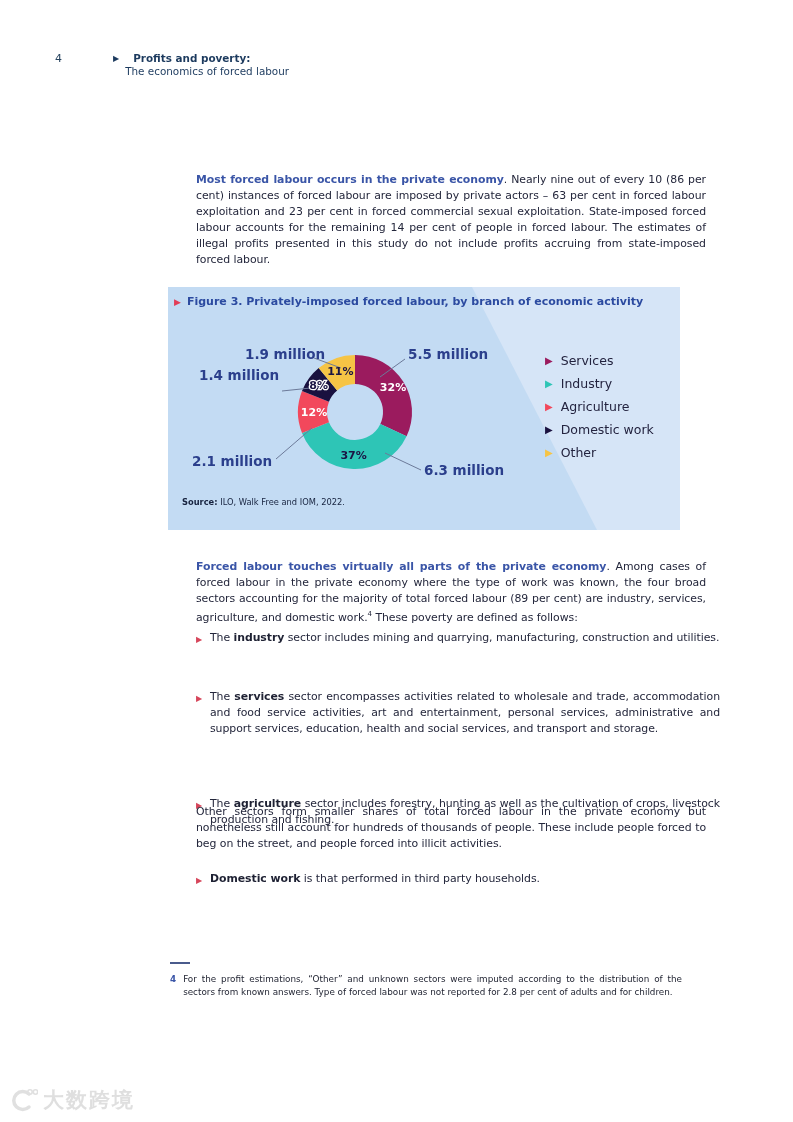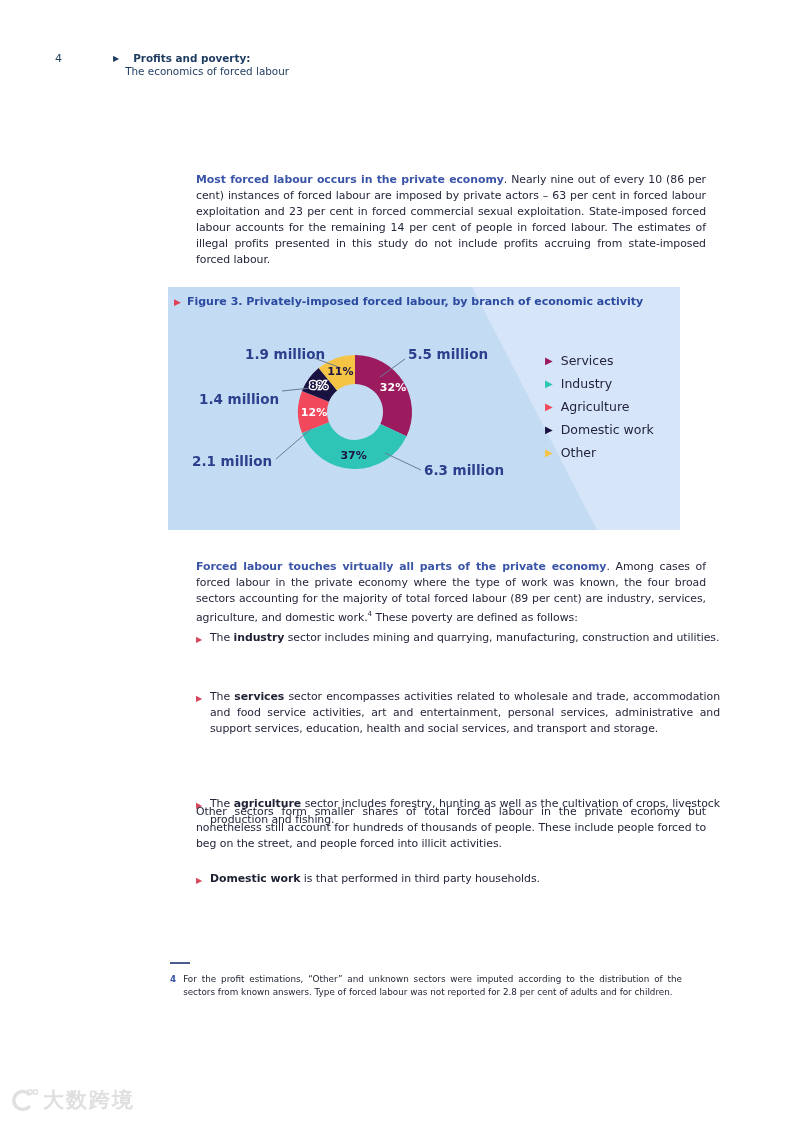--- a/index.html
+++ b/index.html
@@ -24,21 +24,21 @@
   
   .figure{left:168px;top:287px;width:512px;height:243px;background:#C3DBF3;overflow:hidden;}
   .fig-svg{position:absolute;left:0;top:0;}
   .fig-title{position:absolute;left:6px;top:8px;display:flex;gap:6px;align-items:flex-start;}
   .fig-title-arrow{color:#E23D57;font-size:9px;line-height:14px;}
   .fig-title-text{color:#2B4AA0;font-weight:bold;font-size:11px;line-height:14px;}
   .vlabel{position:absolute;font-weight:bold;font-size:13.5px;color:#2B3F8C;white-space:nowrap;}
   .vl-services{left:240px;top:59px;}
   .vl-industry{left:256px;top:175px;}
   .vl-agriculture{left:24px;top:166px;width:80px;text-align:right;}
-  .vl-domestic{left:31px;top:104px;width:80px;text-align:center;}
+  .vl-domestic{left:31px;top:80px;width:80px;text-align:center;}
   .vl-other{left:77px;top:59px;width:80px;text-align:right;}
   .legend{position:absolute;left:377px;top:62px;}
   .legend-item{display:flex;align-items:center;gap:8px;height:23px;}
   .legend-arrow{font-size:10px;line-height:1;}
   .legend-label{font-size:12.5px;color:#23233F;}
   .fig-notes{position:absolute;left:14px;top:209px;font-size:8.3px;line-height:12px;color:#17233F;}
   .fig-notes b{font-weight:bold;}
 
   
   .bullet{position:relative;padding-left:14px;text-align:justify;
@@ -120,20 +120,21 @@
       <span class="legend-arrow" style="color: rgb(25, 17, 63);">▶</span>
       <span class="legend-label">Domestic work</span>
     </div>
     <div class="legend-item">
       <span class="legend-arrow" style="color: rgb(246, 196, 69);">▶</span>
       <span class="legend-label">Other</span>
     </div>
   </div>
 
   <div class="fig-notes">
+    <div><b>Source:</b><span> ILO, Walk Free and IOM, 2022.</span></div>
   </div>
 </div>
 
 <div class="abs col para" style="top:559px;">
   <span class="lead">Forced labour touches virtually all parts of the private economy</span><span>. Among cases of forced labour in the private economy where the type of work was known, the four broad sectors accounting for the majority of total forced labour (89 per cent) are industry, services, agriculture, and domestic work.</span><sup>4</sup><span> These poverty are defined as follows:</span>
 </div>
 
 <div class="abs col bullet" style="top:630px;">
   <span class="b-arrow">▶</span>
   <span>The </span><span class="bold-dark">industry</span><span> sector includes mining and quarrying, manufacturing, construction and utilities.</span>

